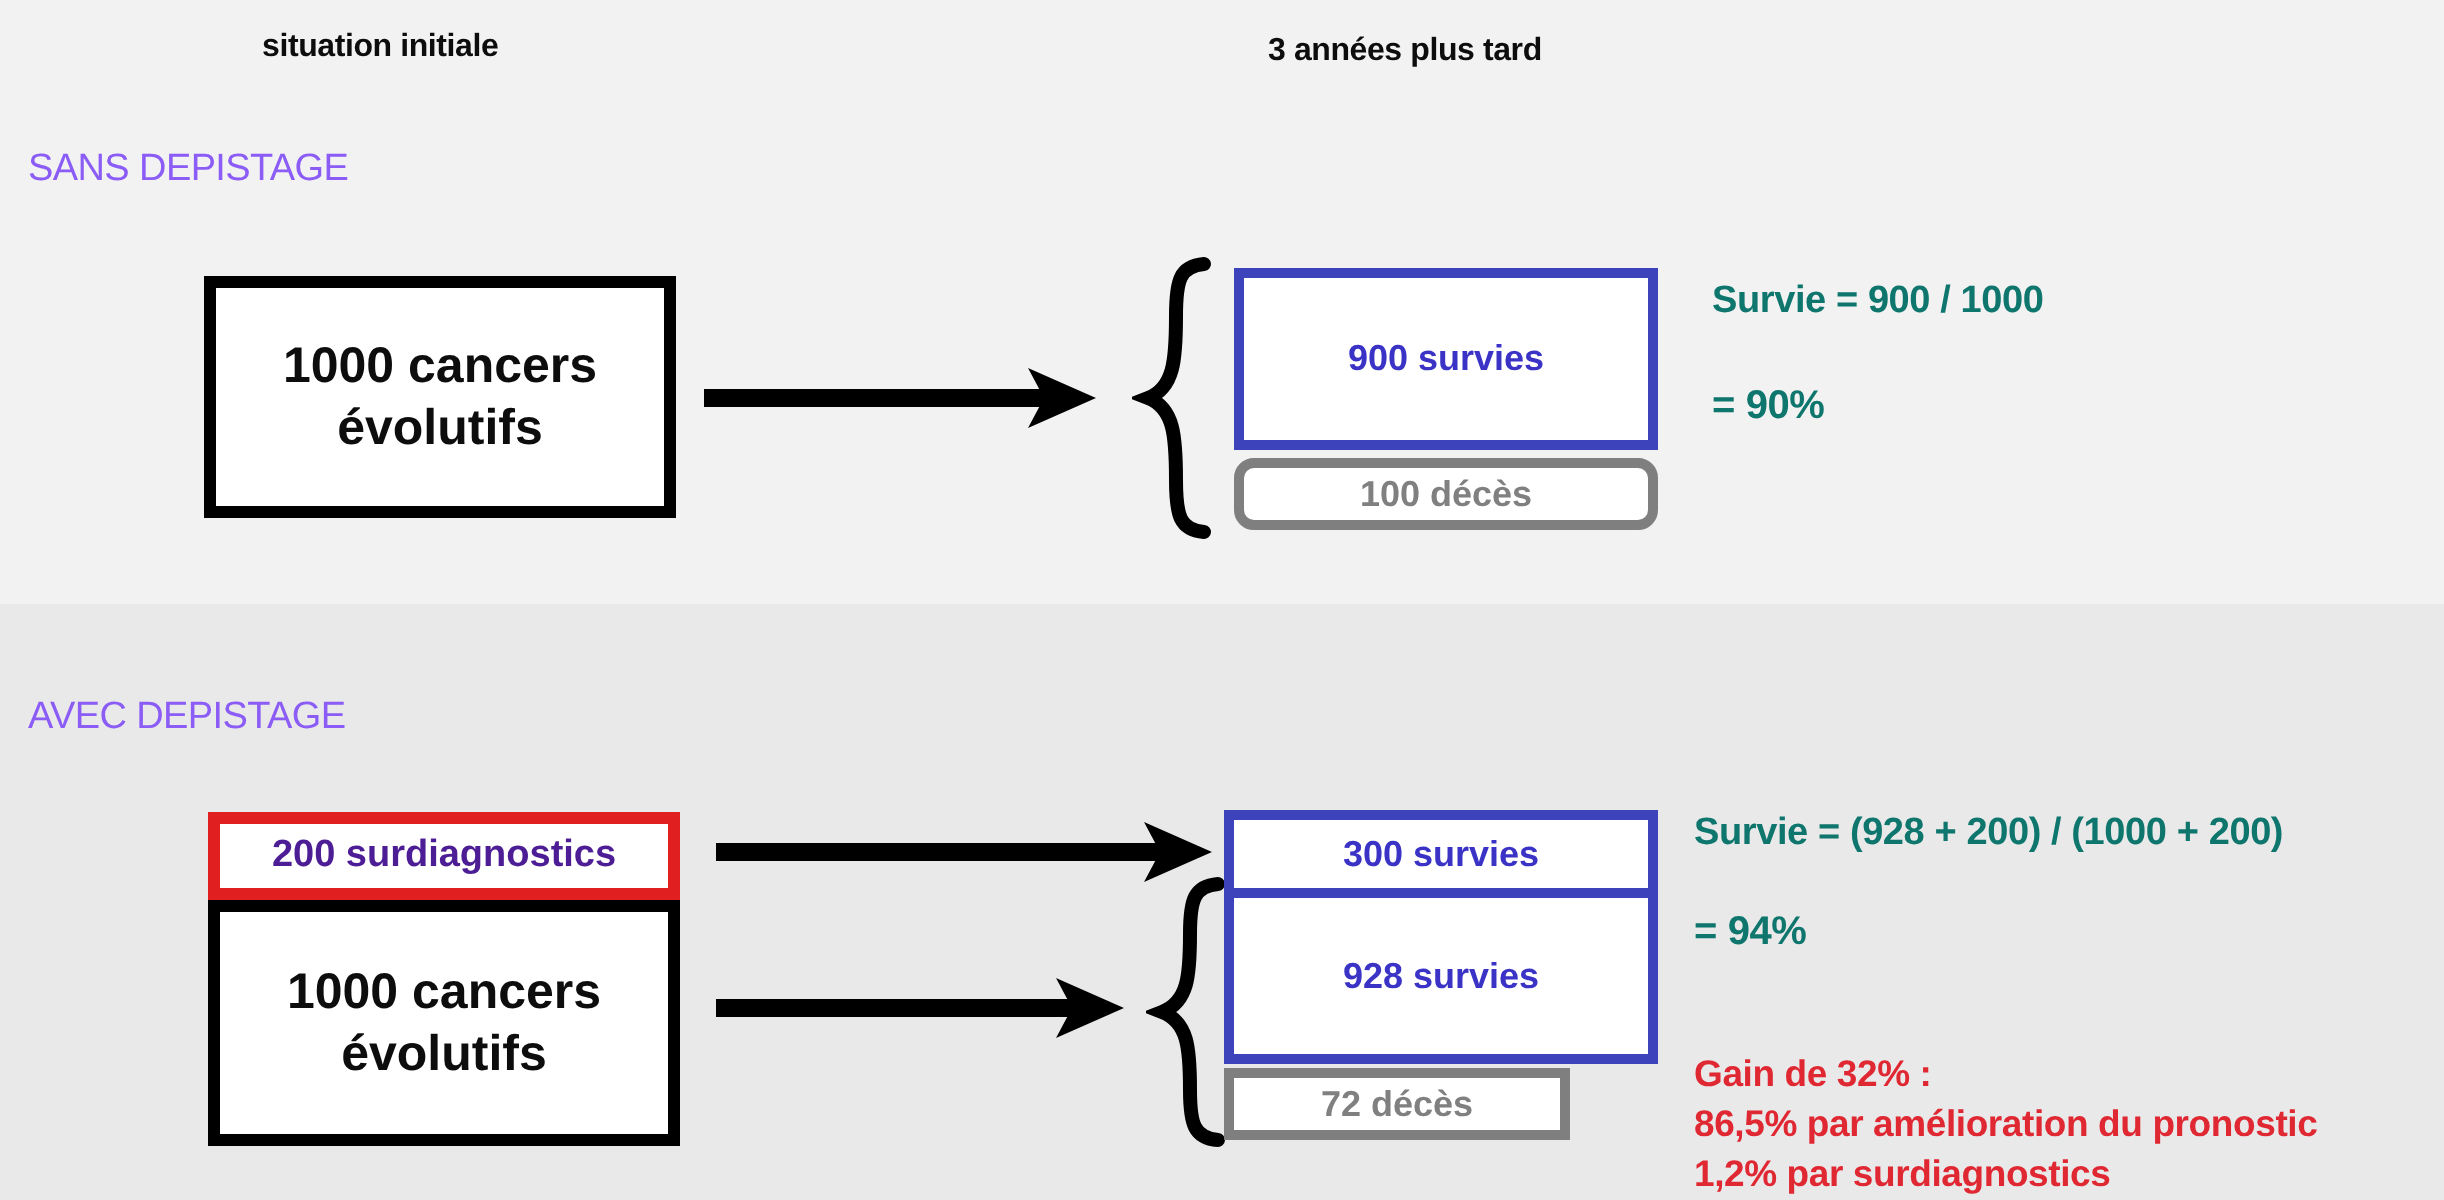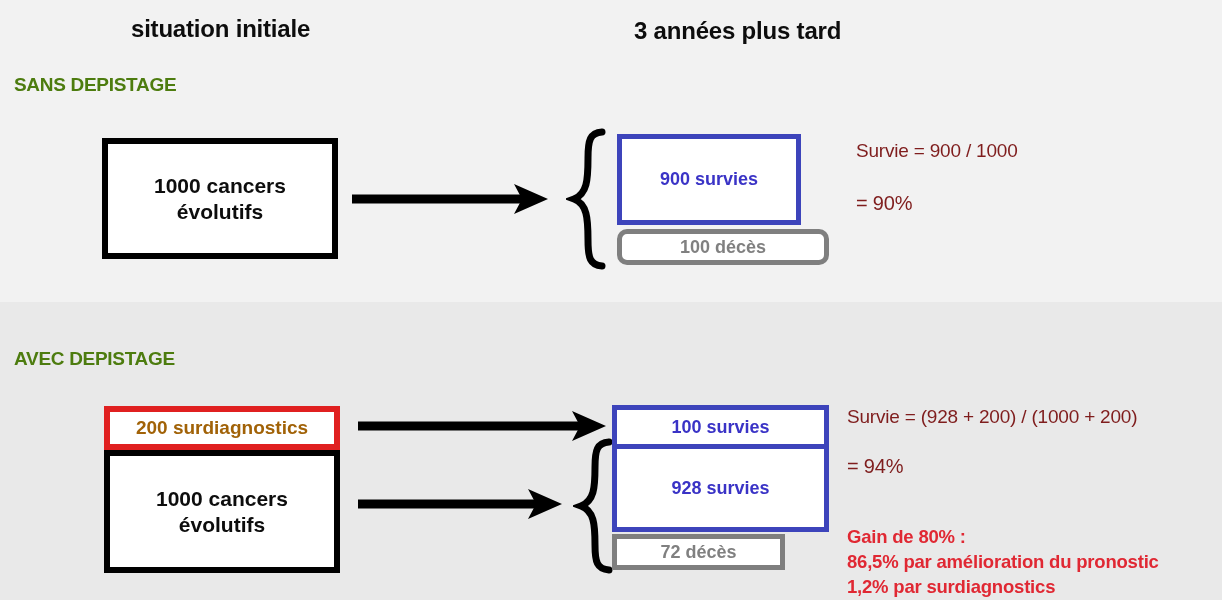--- a/index.html
+++ b/index.html
@@ -27,35 +27,35 @@
   .band-bottom {
     position: absolute;
     left: 0; top: 302px;
     width: 1222px; height: 298px;
     background: #e9e9e9;
   }
 
   
   .col-header {
     position: absolute;
-    font-size: 24px;
+    font-size: 16px;
     font-weight: bold;
     color: #0d0d0d;
     letter-spacing: -0.2px;
     white-space: nowrap;
   }
   #hdr-initial { left: 131px; top: 15px; }
   #hdr-later   { left: 634px; top: 17px; }
 
   
   .section-title {
     position: absolute;
     font-size: 19px;
-    font-weight: bold;
-    color: #4d7c0f;
+    font-weight: normal;
+    color: #8b5cf6;
     letter-spacing: -0.3px;
     white-space: nowrap;
   }
   #title-sans { left: 14px; top: 74px; }
   #title-avec { left: 14px; top: 348px; }
 
   
   .box {
     position: absolute;
     box-sizing: border-box;
@@ -64,25 +64,25 @@
     align-items: center;
     justify-content: center;
     text-align: center;
     font-weight: bold;
     line-height: 1.22;
   }
 
   .box-black {
     border: 6px solid #000000;
     color: #0d0d0d;
-    font-size: 21px;
+    font-size: 25px;
   }
   .box-red {
     border: 6px solid #e02020;
-    color: #a16207;
+    color: #4c1d95;
     font-size: 19px;
   }
   .box-blue-outer {
     position: absolute;
     box-sizing: border-box;
     border: 5px solid #3d44bb;
     background: #3d44bb;
   }
   .box-blue-inner {
     box-sizing: border-box;
@@ -118,23 +118,23 @@
 
   
   .brace {
     position: absolute;
   }
   .brace svg { display: block; }
 
   
   .annot {
     position: absolute;
-    font-weight: normal;
-    white-space: nowrap;
-    color: #7f1d1d;
+    font-weight: bold;
+    white-space: nowrap;
+    color: #0f766e;
   }
   .annot-survie { font-size: 19px; letter-spacing: -0.2px; }
   .annot-pct    { font-size: 20px; letter-spacing: -0.2px; }
   .annot-red {
     position: absolute;
     font-weight: bold;
     color: #e02833;
     font-size: 18.5px;
     line-height: 1.36;
     letter-spacing: -0.2px;
@@ -166,21 +166,21 @@
       <polygon points="196,17 162,2 170,17 162,32" fill="#000000"></polygon>
     </svg>
   </div>
 
   <div class="brace" style="left:566px; top:128px;">
     <svg width="40" height="142" viewBox="0 0 40 142">
       <path d="M36 4 C24 5 22 12 22 30 C22 52 21 66 8 71 C21 76 22 90 22 112 C22 130 24 137 36 138" fill="none" stroke="#000000" stroke-width="7" stroke-linecap="round"></path>
     </svg>
   </div>
 
-  <div class="box-blue-outer" style="left:617px; top:134px; width:184px; height:91px;">
+  <div class="box-blue-outer" style="left:617px; top:134px; width:212px; height:91px;">
     <div class="box-blue-inner" style="width:100%; height:100%;">900 survies</div>
   </div>
 
   <div class="box-grey" style="left:617px; top:229px; width:212px; height:36px;border-radius:10px;">100 décès</div>
 
   <div class="annot annot-survie" style="left:856px; top:140px;">Survie = 900 / 1000</div>
   <div class="annot annot-pct" style="left:856px; top:192px;">= 90%</div>
 
   <div class="section-title" id="title-avec">AVEC DEPISTAGE</div>
 
@@ -205,29 +205,29 @@
     </svg>
   </div>
 
   <div class="brace" style="left:573px; top:438px;">
     <svg width="40" height="136" viewBox="0 0 40 136">
       <path d="M36 4 C24 5 22 12 22 29 C22 50 21 63 8 68 C21 73 22 86 22 107 C22 124 24 131 36 132" fill="none" stroke="#000000" stroke-width="7" stroke-linecap="round"></path>
     </svg>
   </div>
 
   <div class="box-blue-outer" style="left:612px; top:405px; width:217px; height:127px;">
-    <div class="box-blue-inner" style="width:100%; height:34px;">100 survies</div>
+    <div class="box-blue-inner" style="width:100%; height:34px;">300 survies</div>
     <div style="height:5px;"></div>
     <div class="box-blue-inner" style="width:100%; height:78px;">928 survies</div>
   </div>
 
   <div class="box-grey" style="left:612px; top:534px; width:173px; height:36px;">72 décès</div>
 
   <div class="annot annot-survie" style="left:847px; top:406px;">Survie = (928 + 200) / (1000 + 200)</div>
   <div class="annot annot-pct" style="left:847px; top:455px;">= 94%</div>
 
   <div class="annot-red" style="left:847px; top:524px;">
-    <div>Gain de 80% :</div>
+    <div>Gain de 32% :</div>
     <div>86,5% par amélioration du pronostic</div>
     <div>1,2% par surdiagnostics</div>
   </div>
 
 </div>
 
 </body></html>

